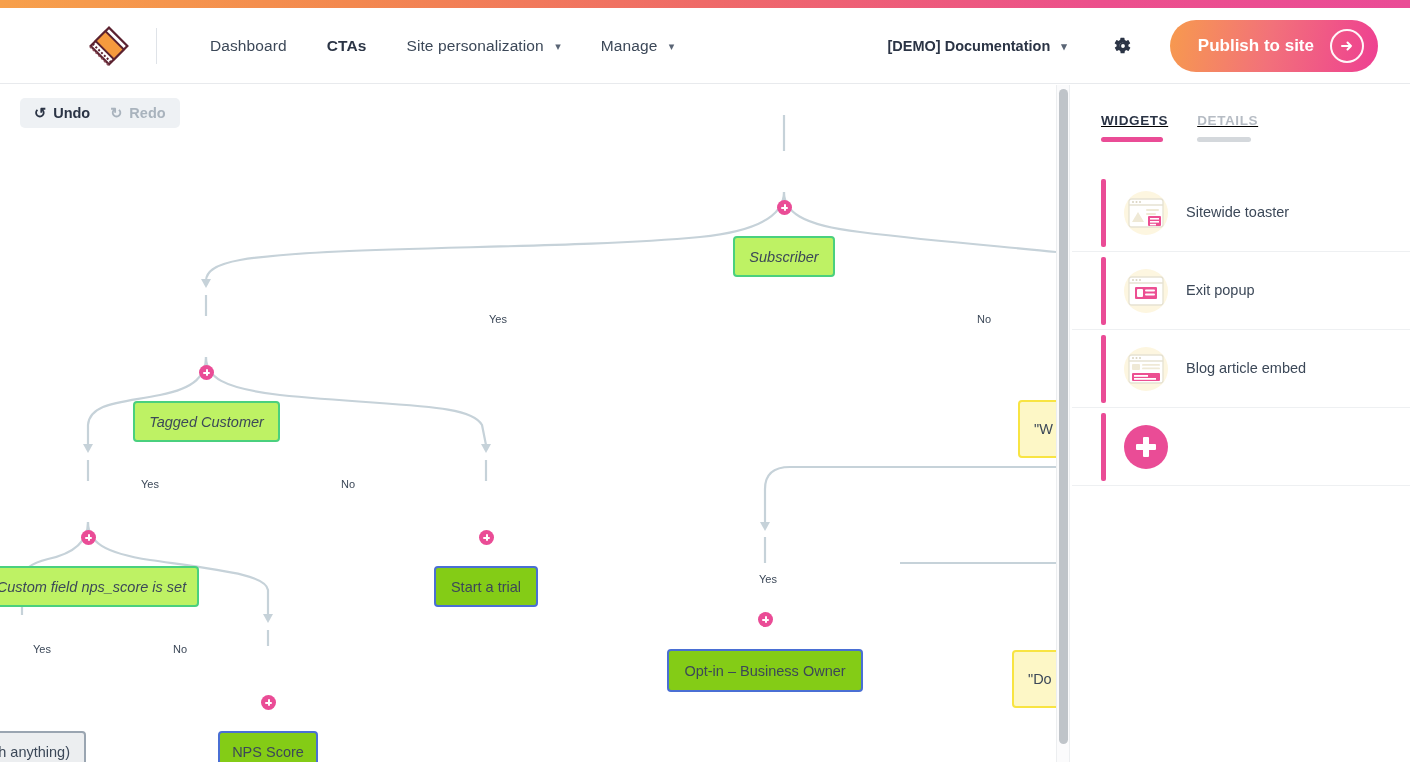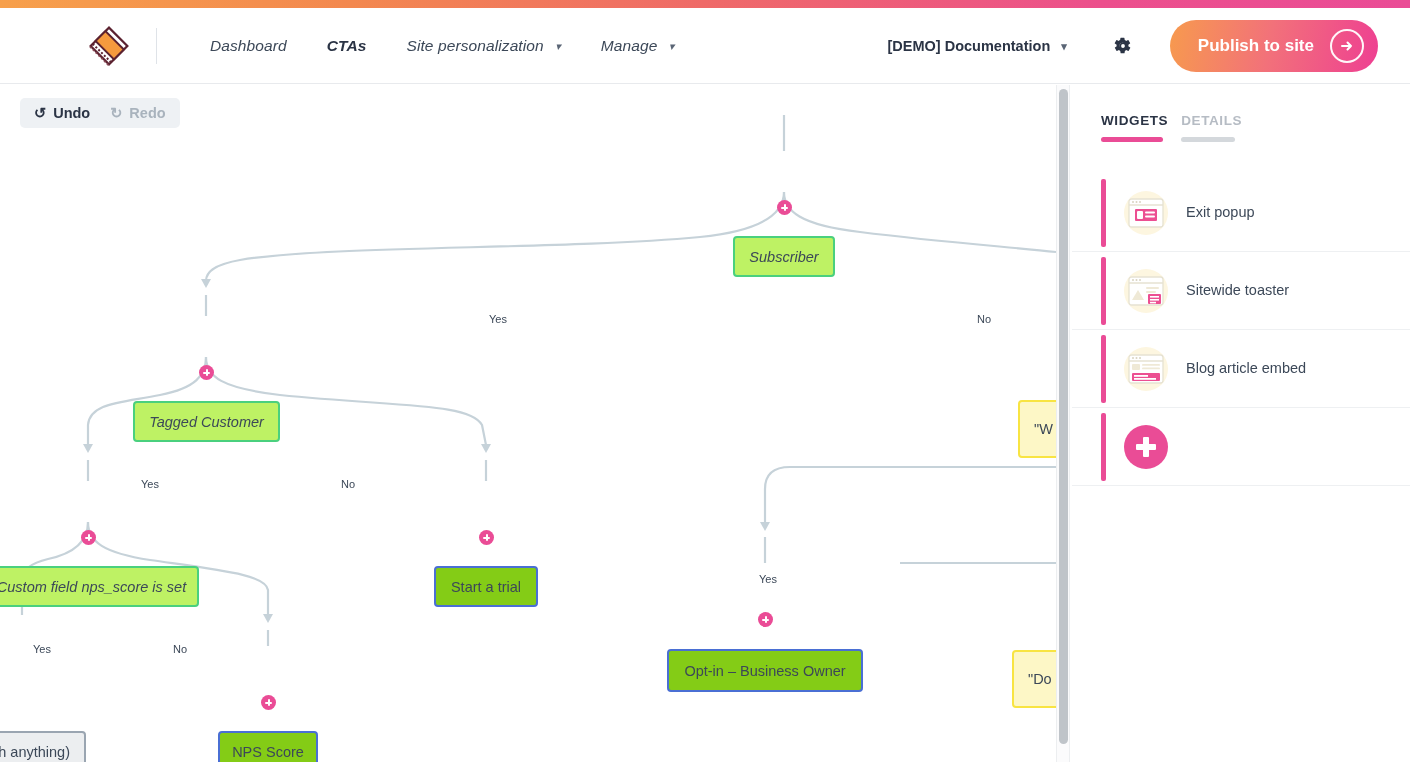--- a/index.html
+++ b/index.html
@@ -16,21 +16,21 @@
   }
 
   
   .header {
     position: absolute; top: 8px; left: 0; width: 1410px; height: 76px;
     background: #fff; border-bottom: 1px solid #e8eaed;
     display: flex; align-items: center;
   }
   .logo-wrap { width: 58px; height: 56px; margin-left: 80px; display:flex; align-items:center; justify-content:center; }
   .logo-divider { width:1px; height:36px; background:#dfe3e8; margin-left: 18px; }
-  .nav { display: flex; align-items: flex-start; margin-left: 33px; gap: 0; font-style: italic; }
+  .nav { display: flex; align-items: flex-start; margin-left: 33px; gap: 0; }
   .nav-item {
     font-size: 15.5px; color: #3c4858; padding: 0 20px; cursor: pointer;
     white-space: nowrap; letter-spacing: .1px;
   }
   .nav-item.active { font-weight: bold; color: #2b3445; }
   .caret { display:inline-block; margin-left:7px; font-size: 11px; color:#5a6575; position:relative; top:-1px;}
   .header-right { margin-left:auto; display:flex; align-items:center; padding-right: 32px; }
   .account {
     font-size: 14.5px; font-weight: bold; color: #2b3445; cursor:pointer; white-space:nowrap;
   }
@@ -98,21 +98,21 @@
   .v-thumb {
     position:absolute; top: 4px; left: 2px; width: 9px; height: 655px;
     background: #bfc4c9; border-radius: 5px; cursor:pointer;
   }
 
   
   .sidebar {
     position:absolute; top: 85px; left: 1072px; width: 338px; height: 677px;
     background:#fff;
   }
-  .tabs { display:flex; padding: 28px 0 0 29px; gap: 13px; }
+  .tabs { display:flex; padding: 28px 0 0 29px; gap: 29px; text-decoration: underline; }
   .tab { cursor:pointer; }
   .tab-label { font-size: 13.5px; font-weight:bold; letter-spacing: .6px; }
   .tab.active .tab-label { color:#2b3445; }
   .tab.inactive .tab-label { color:#b6bcc4;text-align:right; }
   .tab-underline { height:5px; border-radius:3px; margin-top: 9px; }
   .tab.active .tab-underline { background:#ea4c96; width: 62px; }
   .tab.inactive .tab-underline { background:#d4d8dc; width: 54px; }
 
   .widget-list { margin-top: 33px; }
   .widget-item {
@@ -331,38 +331,20 @@
       <div class="tab-label">WIDGETS</div>
       <div class="tab-underline"></div>
     </div>
     <div class="tab inactive">
       <div class="tab-label">DETAILS</div>
       <div class="tab-underline"></div>
     </div>
   </div>
 
   <div class="widget-list">
-
-    <div class="widget-item">
-      <div class="widget-icon">
-        <div class="icon-circle"></div>
-        <svg width="36" height="30" viewBox="0 0 36 30" style="position:relative">
-          <rect x="1" y="1" width="34" height="28" rx="2.5" fill="#fff" stroke="#e6e2d2" stroke-width="1.3"></rect>
-          <path d="M1,7 H35" stroke="#e6e2d2" stroke-width="1.3"></path>
-          <circle cx="5" cy="4" r="1" fill="#d9d3c0"></circle>
-            <circle cx="8.5" cy="4" r="1" fill="#d9d3c0"></circle>
-            <circle cx="12" cy="4" r="1" fill="#d9d3c0"></circle>
-          <rect x="7" y="11" width="22" height="12" rx="1" fill="#ec4f92"></rect>
-          <rect x="9" y="13" width="6" height="8" rx="1" fill="#fff"></rect>
-          <rect x="17" y="13.5" width="10" height="2" rx="1" fill="#fff"></rect>
-          <rect x="17" y="17.5" width="10" height="2" rx="1" fill="#fff"></rect>
-        </svg>
-      </div>
-      <div class="widget-label">Exit popup</div>
-    </div>
 
     <div class="widget-item">
       <div class="widget-icon">
         <div class="icon-circle"></div>
         <svg width="36" height="30" viewBox="0 0 36 30" style="position:relative">
           <rect x="1" y="1" width="34" height="28" rx="2.5" fill="#fff" stroke="#e6e2d2" stroke-width="1.3"></rect>
           <path d="M1,7 H35" stroke="#e6e2d2" stroke-width="1.3"></path>
           <circle cx="5" cy="4" r="1" fill="#d9d3c0"></circle>
             <circle cx="8.5" cy="4" r="1" fill="#d9d3c0"></circle>
             <circle cx="12" cy="4" r="1" fill="#d9d3c0"></circle>
@@ -380,20 +362,38 @@
 
     <div class="widget-item">
       <div class="widget-icon">
         <div class="icon-circle"></div>
         <svg width="36" height="30" viewBox="0 0 36 30" style="position:relative">
           <rect x="1" y="1" width="34" height="28" rx="2.5" fill="#fff" stroke="#e6e2d2" stroke-width="1.3"></rect>
           <path d="M1,7 H35" stroke="#e6e2d2" stroke-width="1.3"></path>
           <circle cx="5" cy="4" r="1" fill="#d9d3c0"></circle>
             <circle cx="8.5" cy="4" r="1" fill="#d9d3c0"></circle>
             <circle cx="12" cy="4" r="1" fill="#d9d3c0"></circle>
+          <rect x="7" y="11" width="22" height="12" rx="1" fill="#ec4f92"></rect>
+          <rect x="9" y="13" width="6" height="8" rx="1" fill="#fff"></rect>
+          <rect x="17" y="13.5" width="10" height="2" rx="1" fill="#fff"></rect>
+          <rect x="17" y="17.5" width="10" height="2" rx="1" fill="#fff"></rect>
+        </svg>
+      </div>
+      <div class="widget-label">Exit popup</div>
+    </div>
+
+    <div class="widget-item">
+      <div class="widget-icon">
+        <div class="icon-circle"></div>
+        <svg width="36" height="30" viewBox="0 0 36 30" style="position:relative">
+          <rect x="1" y="1" width="34" height="28" rx="2.5" fill="#fff" stroke="#e6e2d2" stroke-width="1.3"></rect>
+          <path d="M1,7 H35" stroke="#e6e2d2" stroke-width="1.3"></path>
+          <circle cx="5" cy="4" r="1" fill="#d9d3c0"></circle>
+            <circle cx="8.5" cy="4" r="1" fill="#d9d3c0"></circle>
+            <circle cx="12" cy="4" r="1" fill="#d9d3c0"></circle>
           <rect x="4" y="10" width="8" height="6" rx="1" fill="#efe9d6"></rect>
           <rect x="14" y="10" width="18" height="1.8" rx="1" fill="#efe9d6"></rect>
           <rect x="14" y="13.5" width="18" height="1.8" rx="1" fill="#efe9d6"></rect>
           <rect x="4" y="19" width="28" height="8" rx="1" fill="#ec4f92"></rect>
           <rect x="6" y="21" width="14" height="1.8" fill="#fff"></rect>
           <rect x="6" y="24" width="22" height="1.8" fill="#fff"></rect>
         </svg>
       </div>
       <div class="widget-label">Blog article embed</div>
     </div>

